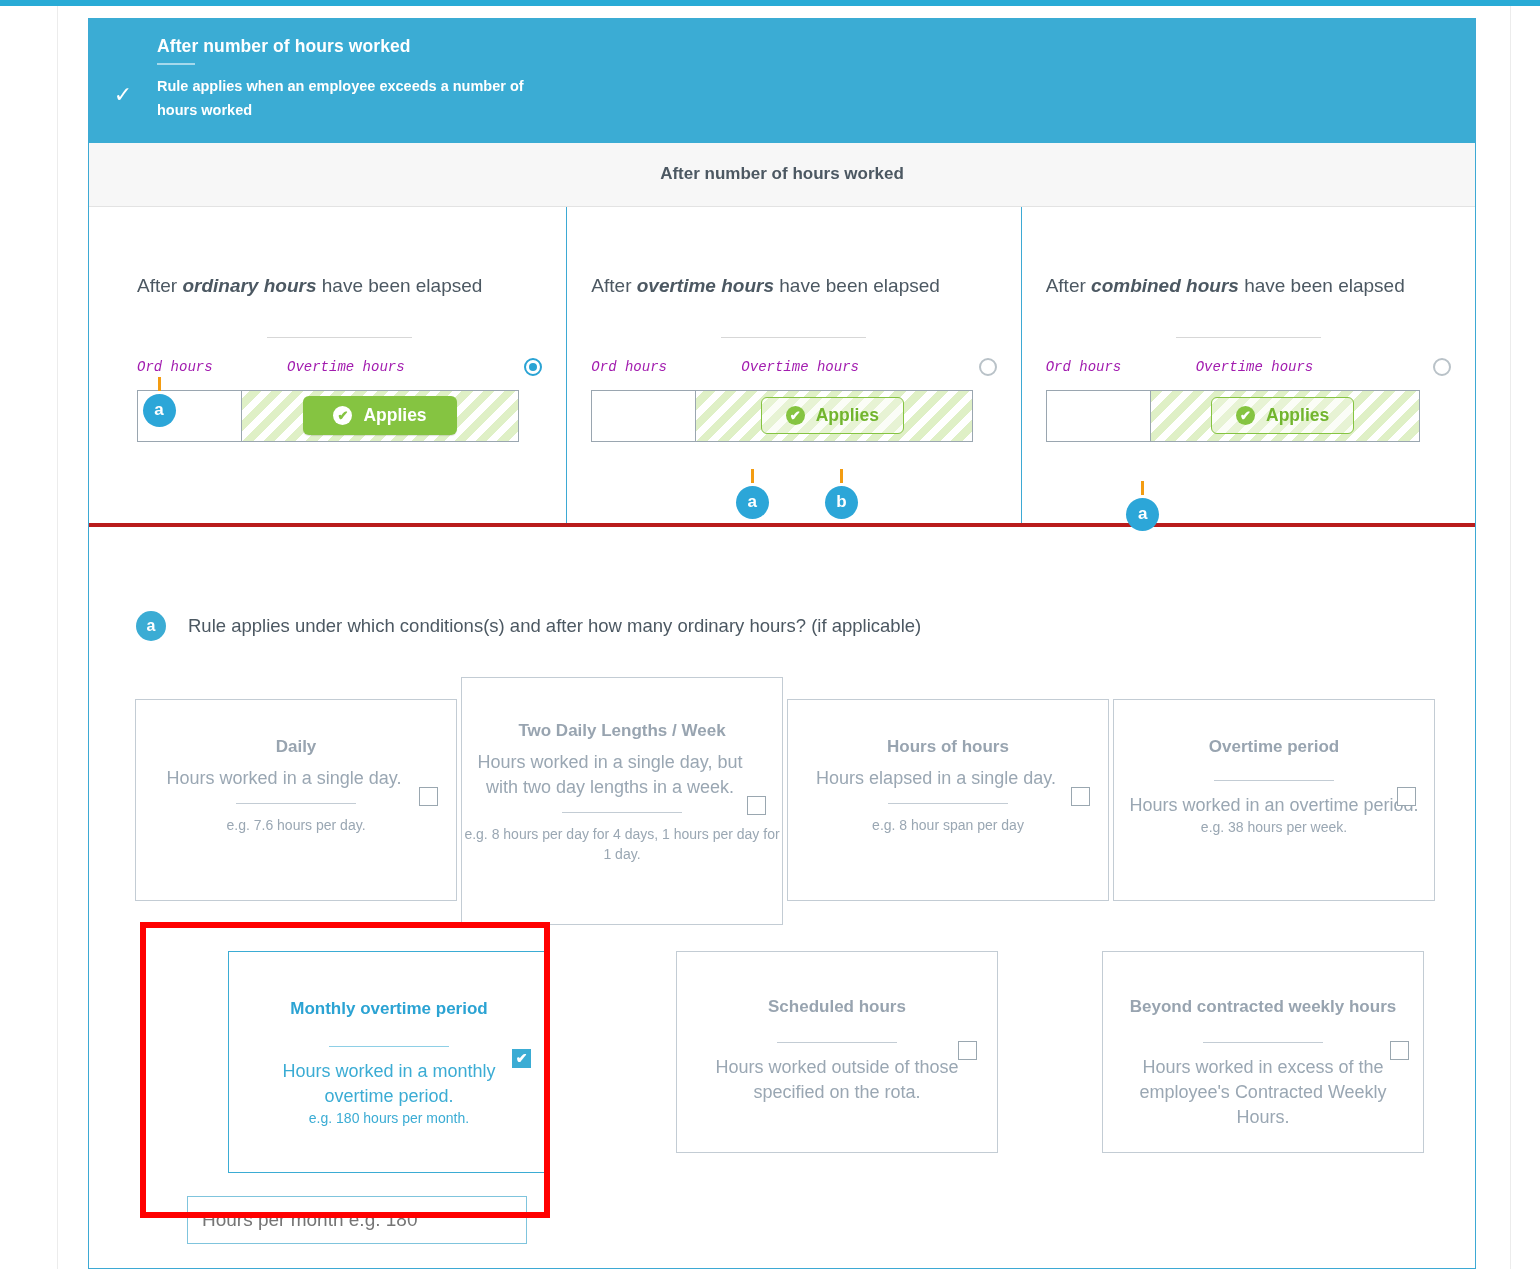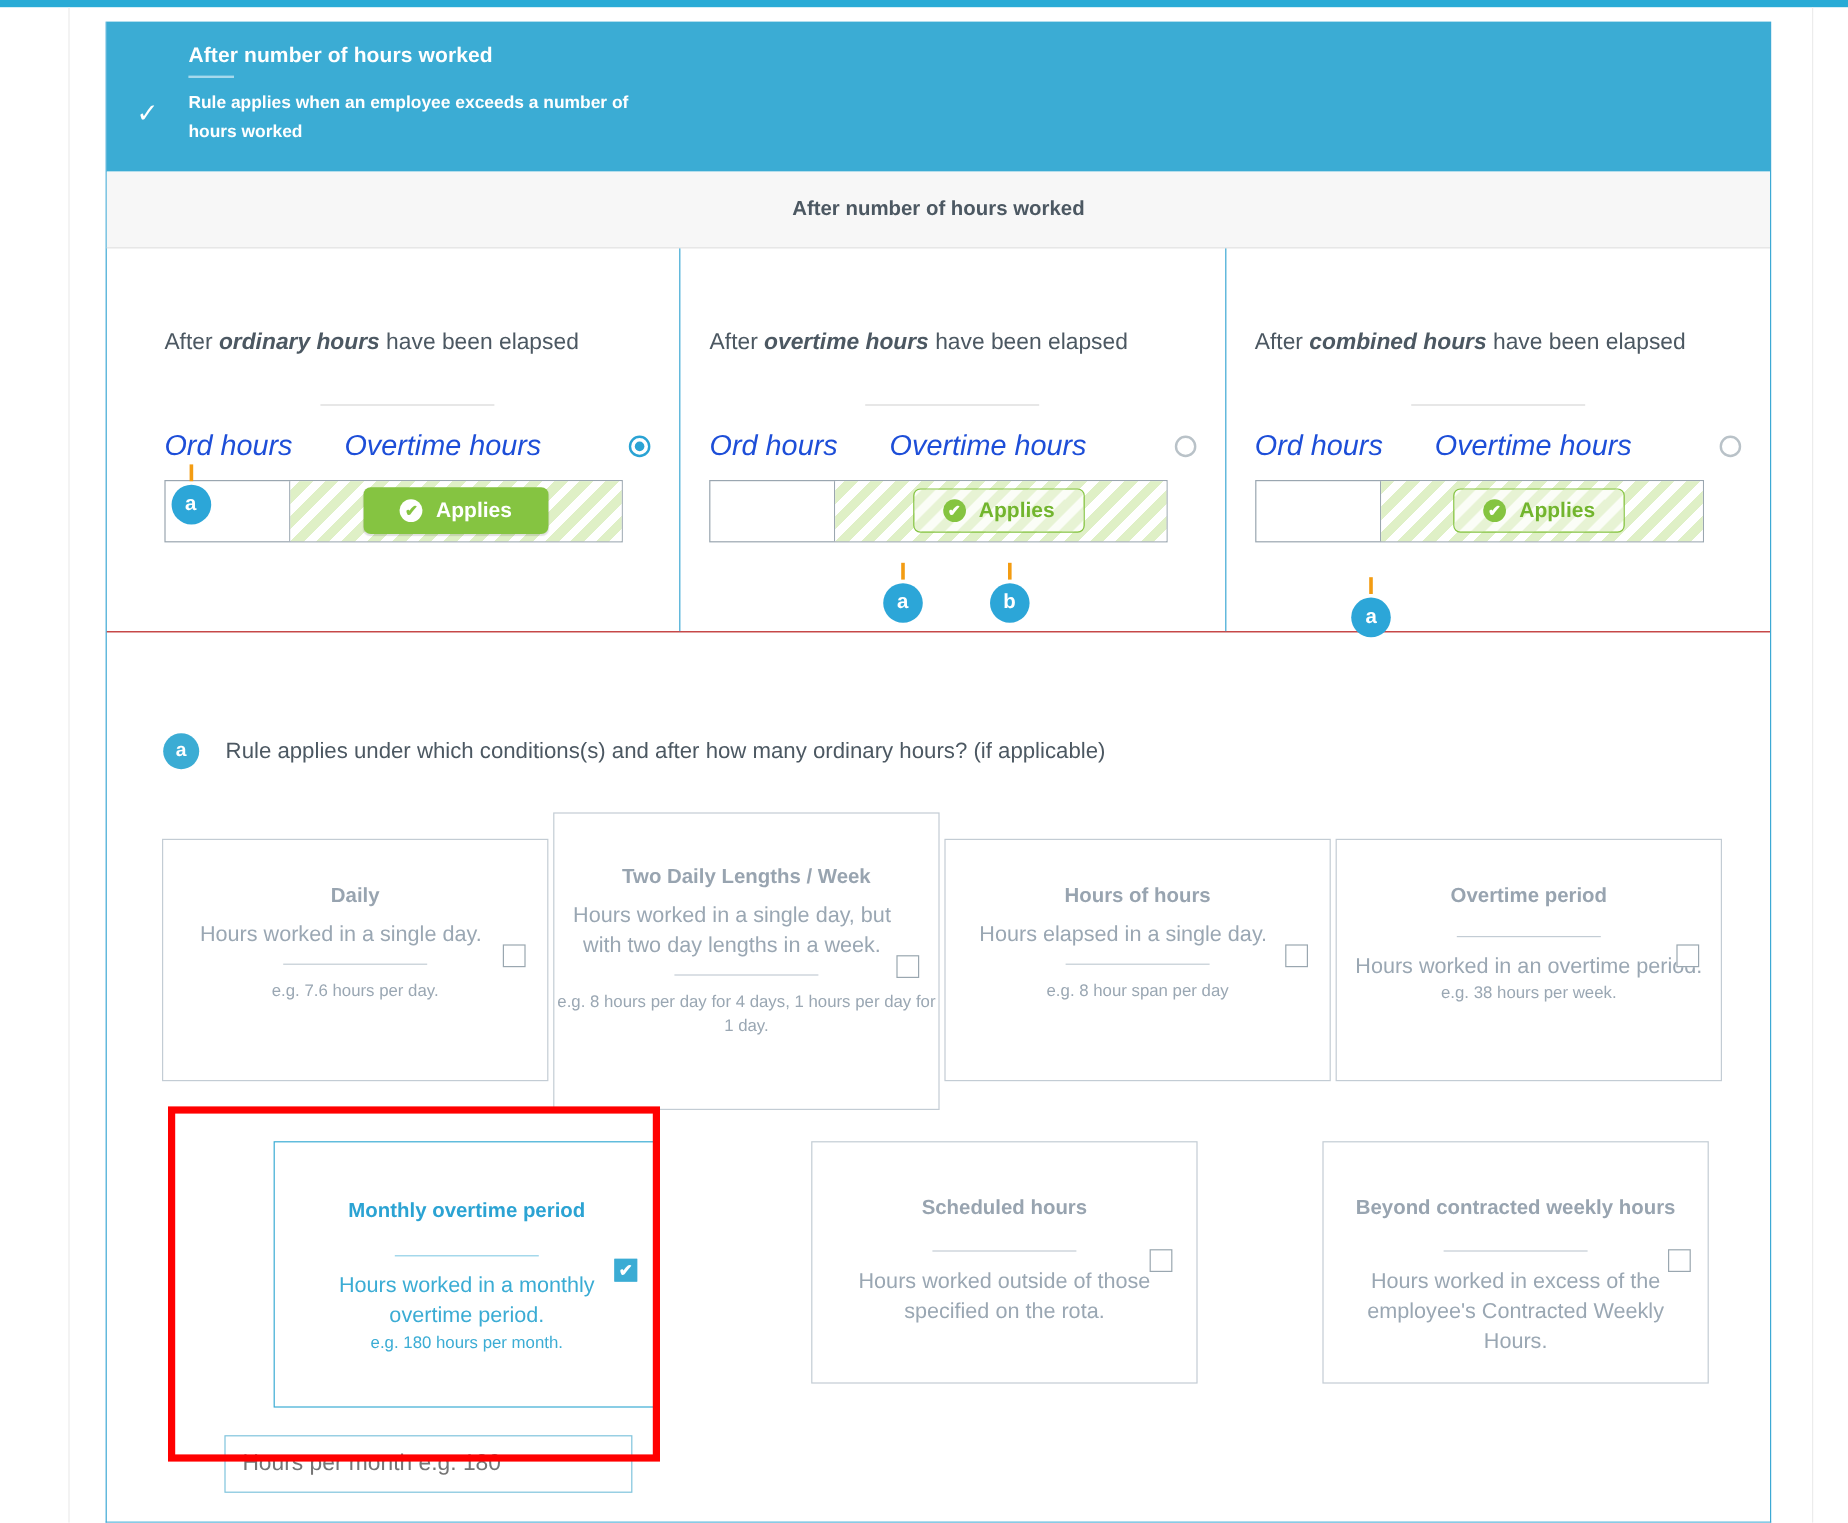--- a/index.html
+++ b/index.html
@@ -44,34 +44,34 @@
   .header-sub{ font-size:14.5px; line-height:1.65; font-weight:bold; max-width:400px; }
 
   
   .card-subbar{
     background:#f7f7f7; border-bottom:1px solid #e3e3e3;
     height:64px; display:flex; align-items:center; justify-content:center;
     font-size:17px; font-weight:bold; color:#4c5862;
   }
 
   
-  .option-row{ display:flex; height:320px; border-bottom:1px solid #b91c1c; }
+  .option-row{ display:flex; height:320px; border-bottom:4px solid #b91c1c; }
   .option-col{ position:relative; flex:1 1 0; padding:66px 24px 0 24px; }
   .option-col.mid{ border-left:1px solid #3da9d4; border-right:1px solid #3da9d4; }
   .option-col.first{ padding-left:48px; }
   .opt-title{
     font-size:19px; color:#4c5862; line-height:1.35; font-weight:normal;
     min-height:52px;
   }
   .opt-title em{ font-style:italic; font-weight:bold; }
   .opt-rule{ width:145px; height:1px; background:#d7d7d7; margin:12px auto 20px auto; }
 
   .opt-labels{ display:flex; align-items:center; }
   .opt-lab{
-    font-size:24px; font-style:italic; color:#1d4ed8; white-space:nowrap;
+    font-size:14px; font-style:italic; color:#a21caf; white-space:nowrap;font-family:Liberation Mono, monospace;
   }
   .opt-lab.ord{ width:150px; }
   .opt-lab.ot{ flex:1 1 auto; }
   .radio{
     width:18px; height:18px; border-radius:50%; border:2px solid #b9c2c8;
     flex:0 0 18px; position:relative; background:#fff;
   }
   .radio.on{ border-color:#2aa3d4; }
   .radio.on:after{
     content:""; position:absolute; left:3px; top:3px; width:8px; height:8px;

